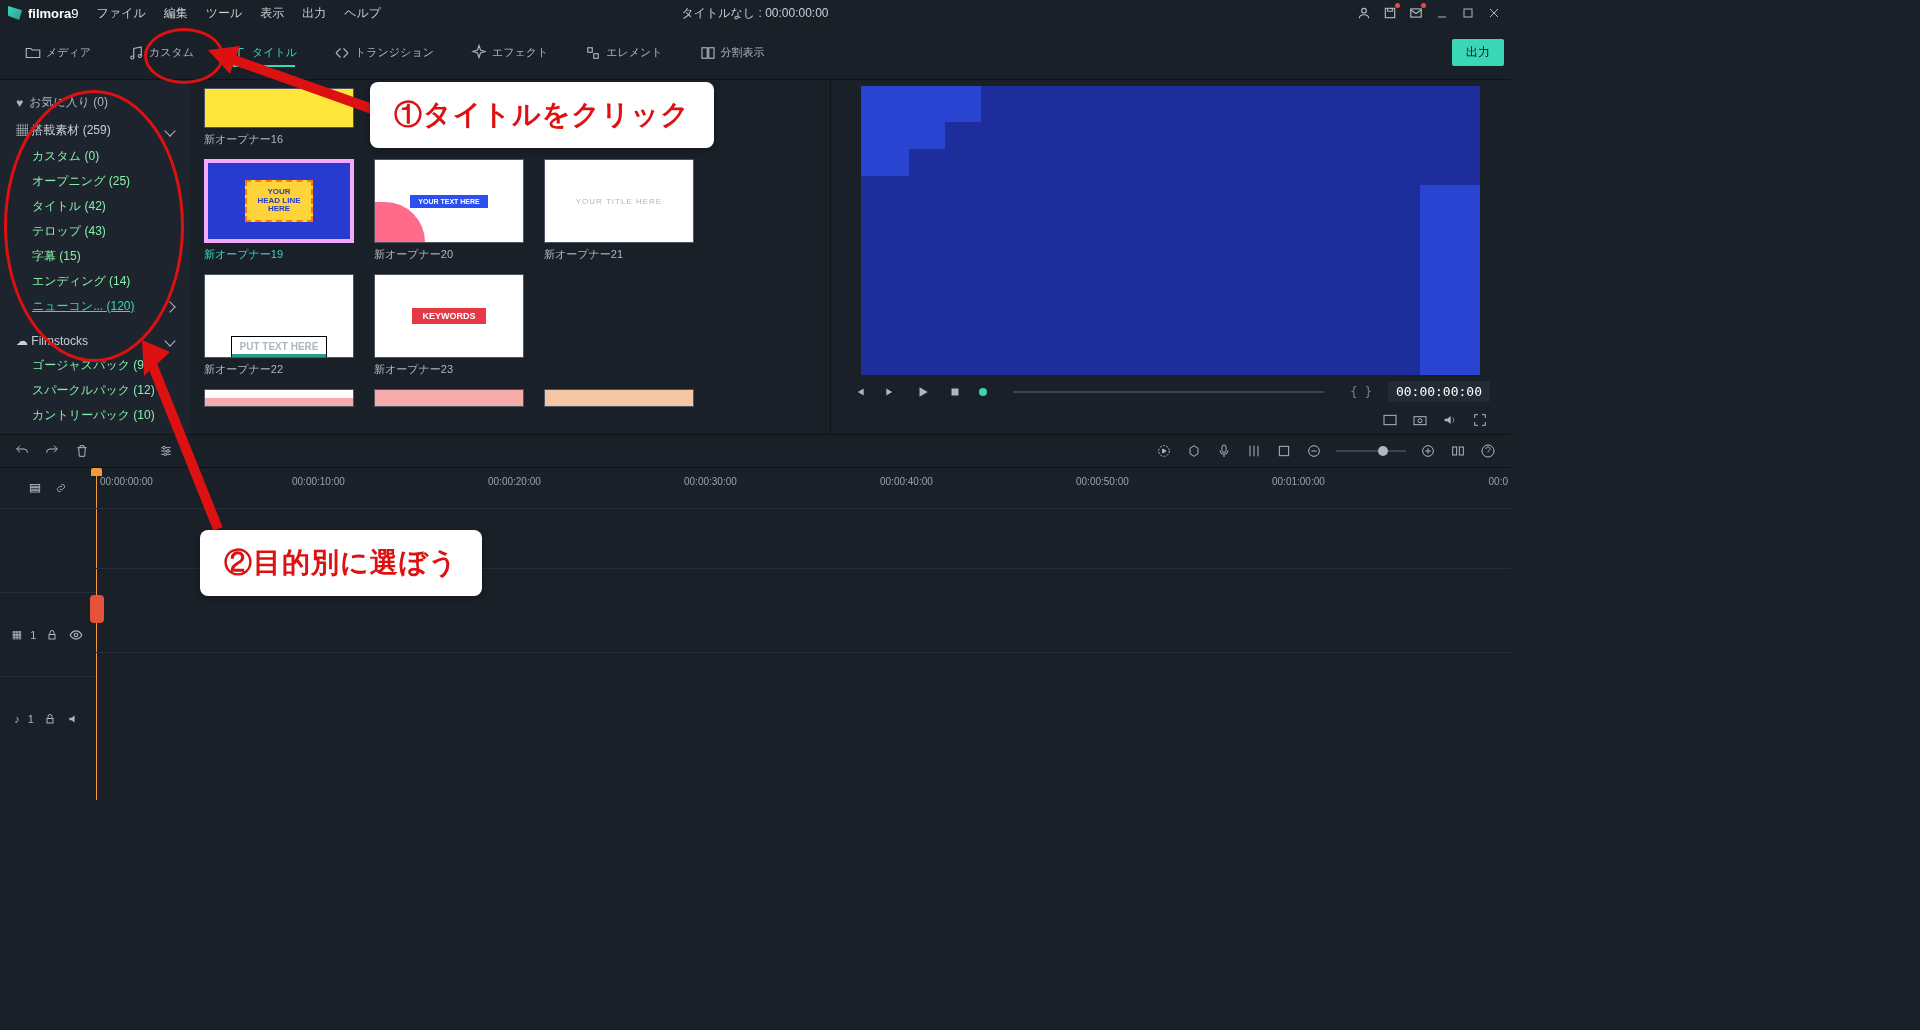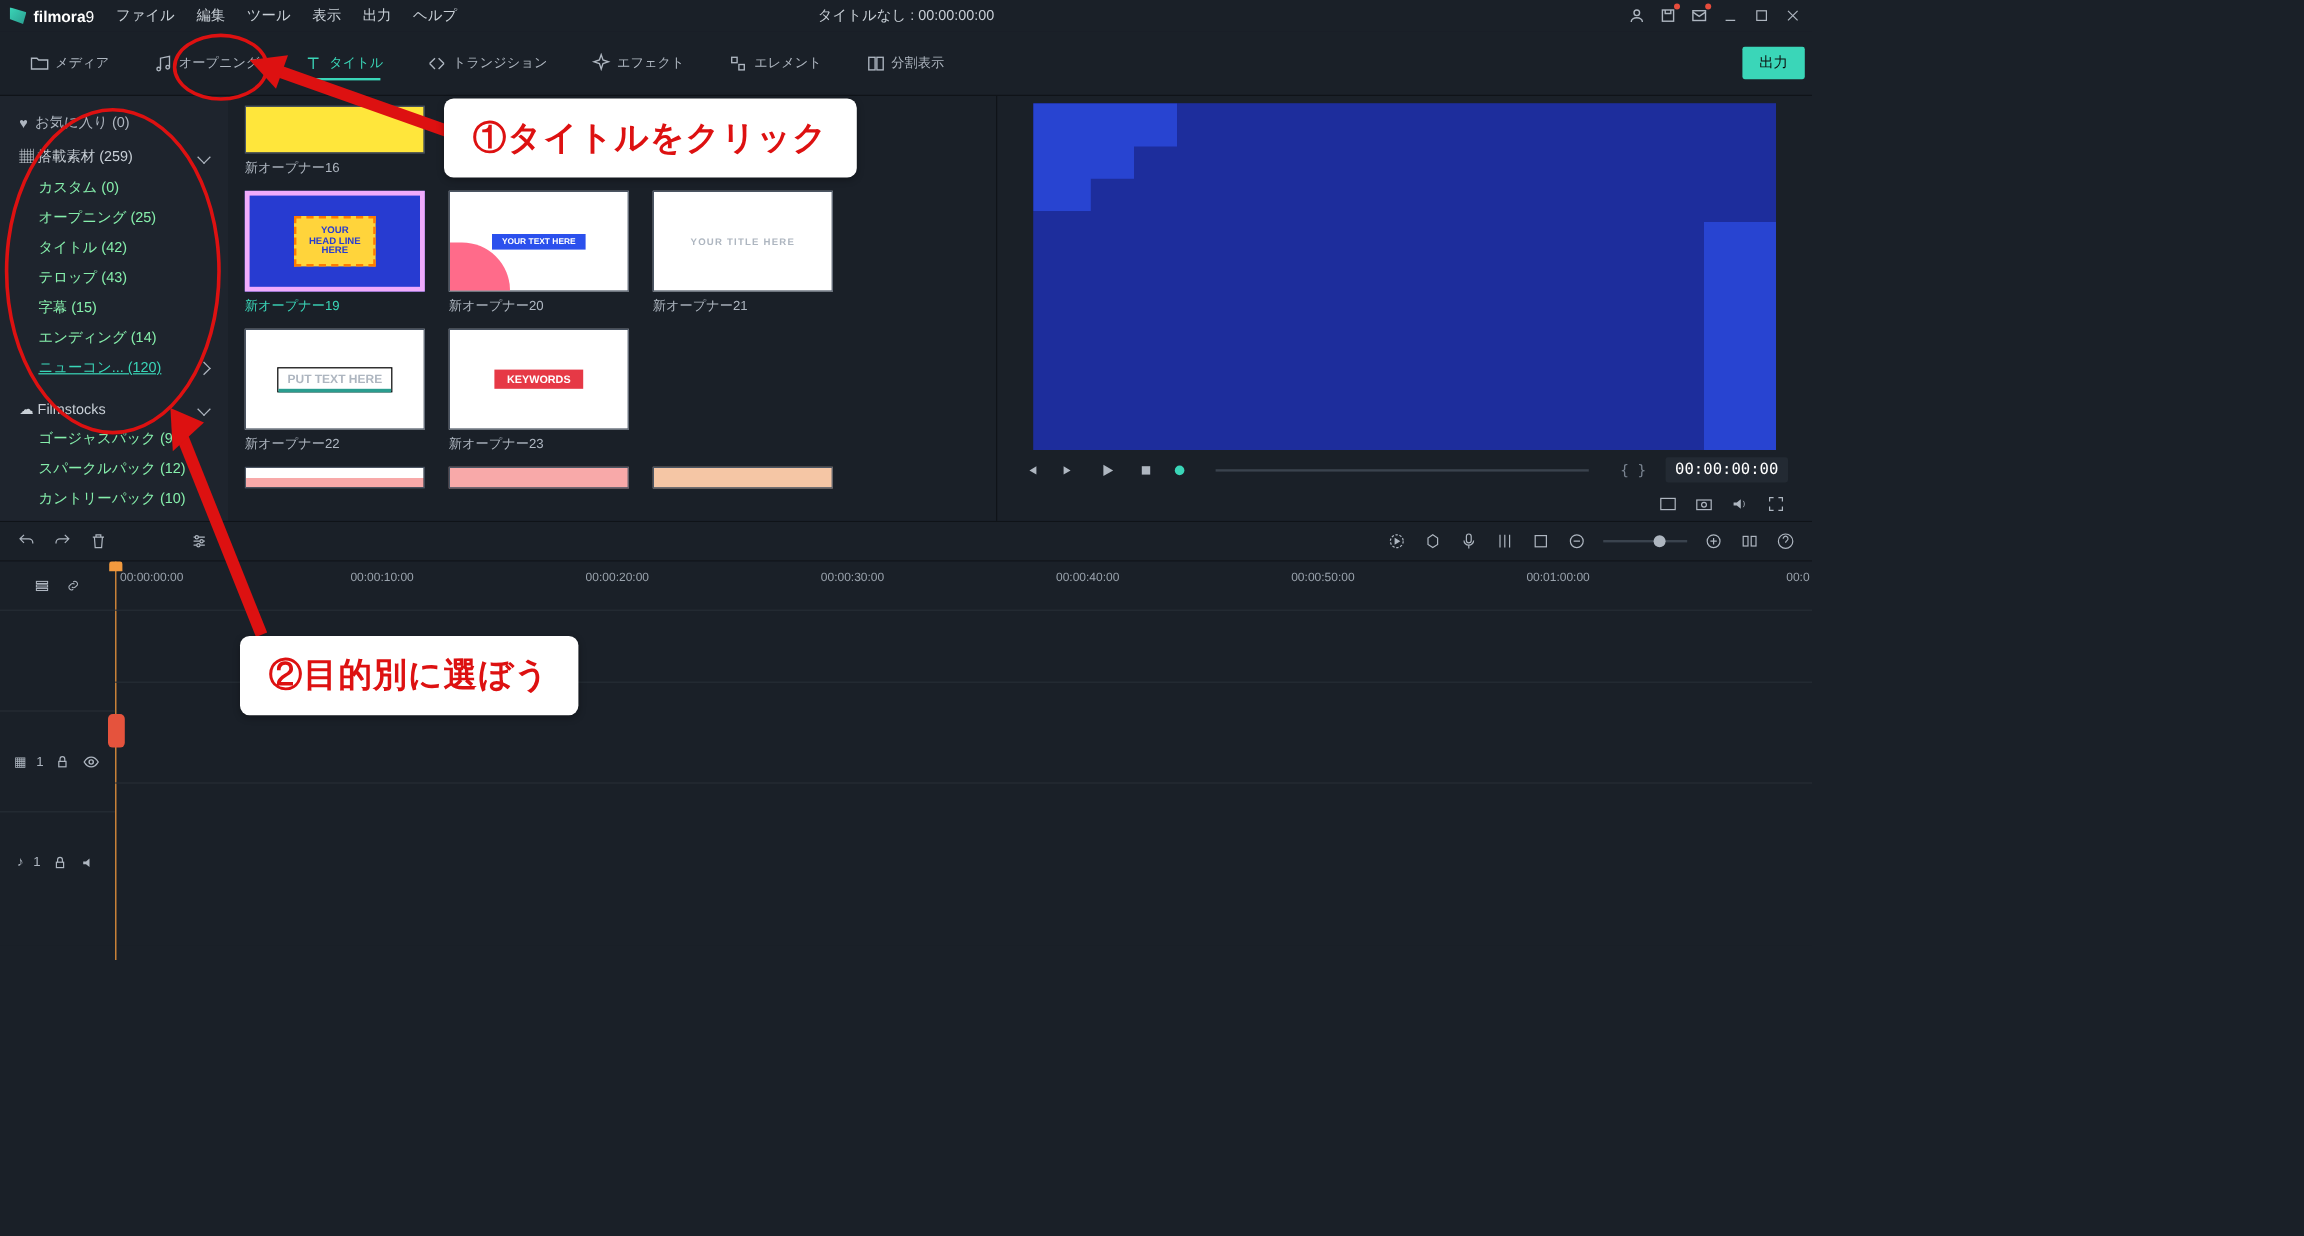--- a/index.html
+++ b/index.html
@@ -88,22 +88,22 @@
 svg { display:block; }
 
 
 .th16 { background: linear-gradient(#ffe63b,#ffe63b); }
 .th19 { background:#273bd1; display:flex; align-items:center; justify-content:center; }
 .th19 .inner { background:#ffd43b; border:2px dashed #ff7b00; padding:6px 10px; font-size:8px; font-weight:700; color:#273bd1; line-height:1.1; }
 .th20 { background:#fff; display:flex; align-items:center; justify-content:center; position:relative; }
 .th20::before { content:""; position:absolute; left:0; bottom:0; width:50px; height:40px; background:#ff6b8a; border-radius:0 40px 0 0; }
 .th20 .inner { background:#2b50ed; color:#fff; font-size:7px; font-weight:700; padding:3px 8px; position:relative; }
 .th21 { background:#fff; display:flex; align-items:center; justify-content:center; flex-direction:column; }
-.th21 .inner { font-size:8px; font-weight:700; letter-spacing:1px; }
-.th22 { background:#fff; display:flex; align-items:center; justify-content:center; }
+.th21 .inner { font-size:8px; font-weight:400; letter-spacing:1px; }
+.th22 { background:#fff; display:flex; align-items:flex-end; justify-content:center; }
 .th22 .inner { font-size:10px; font-weight:800; background:#fff; border:1px solid #000; padding:4px 8px; position:relative; }
 .th22 .inner::after { content:""; position:absolute; left:0; bottom:-1px; width:100%; height:3px; background:#2a9d8f; }
 .th23 { background:#fff; display:flex; align-items:center; justify-content:center; }
 .th23 .inner { background:#e63946; color:#fff; padding:3px 10px; font-size:9px; font-weight:800; }
 .th24 { background:#fff; display:flex; align-items:center; justify-content:center; }
 .th24 .inner { font-size:8px; font-weight:800; border:1px solid #000; padding:3px 6px; }
 .tpartial { background:linear-gradient(#fff 50%, #f8a9a9 50%); }
 .tpartial2 { background:#f8a9a9; }
 .tpartial3 { background:#f5c6a5; }
 </style>
@@ -172,21 +172,21 @@
       <span>メディア</span>
     </div>
   <div class="toptab">
       <span class="ticon">
         <svg width="18" height="18" viewBox="0 0 24 24" fill="none" stroke="currentColor" stroke-width="1.5">
           <path d="M9 18V6l10-2v12"></path>
           <circle cx="7" cy="18" r="2"></circle>
           <circle cx="17" cy="16" r="2"></circle>
         </svg>
       </span>
-      <span>オープニング</span>
+      <span>カスタム</span>
     </div>
   <div class="toptab active">
       <span class="ticon">
         <svg width="18" height="18" viewBox="0 0 24 24" fill="none" stroke="#3ad6b8" stroke-width="1.5">
           <path d="M6 6h12M12 6v12"></path>
         </svg>
       </span>
       <span>タイトル</span>
     </div>
   <div class="toptab">

